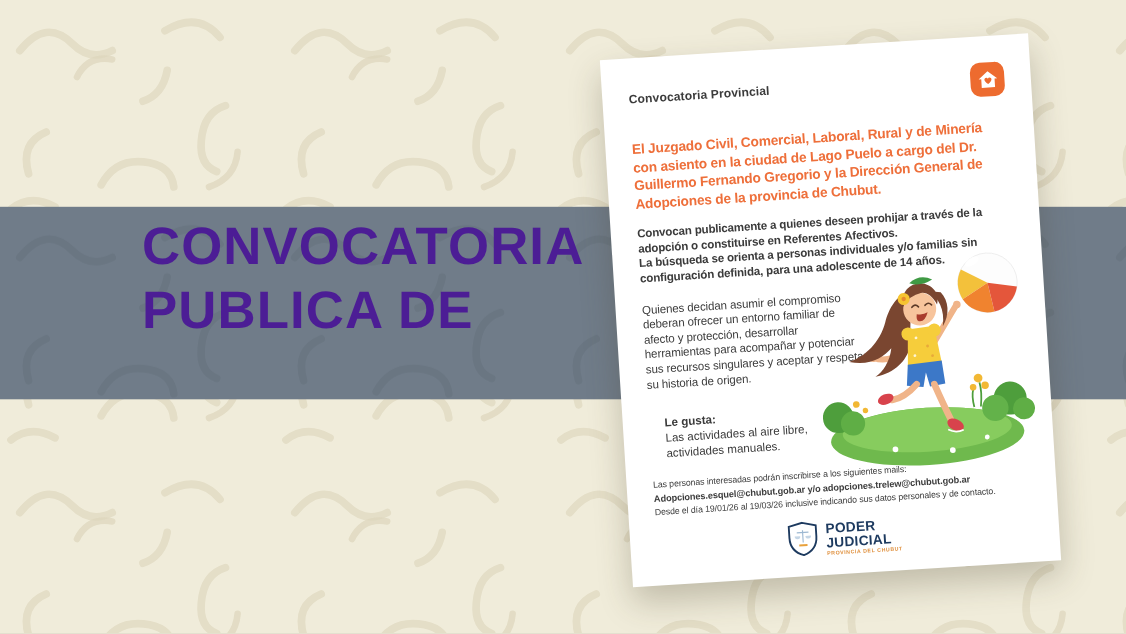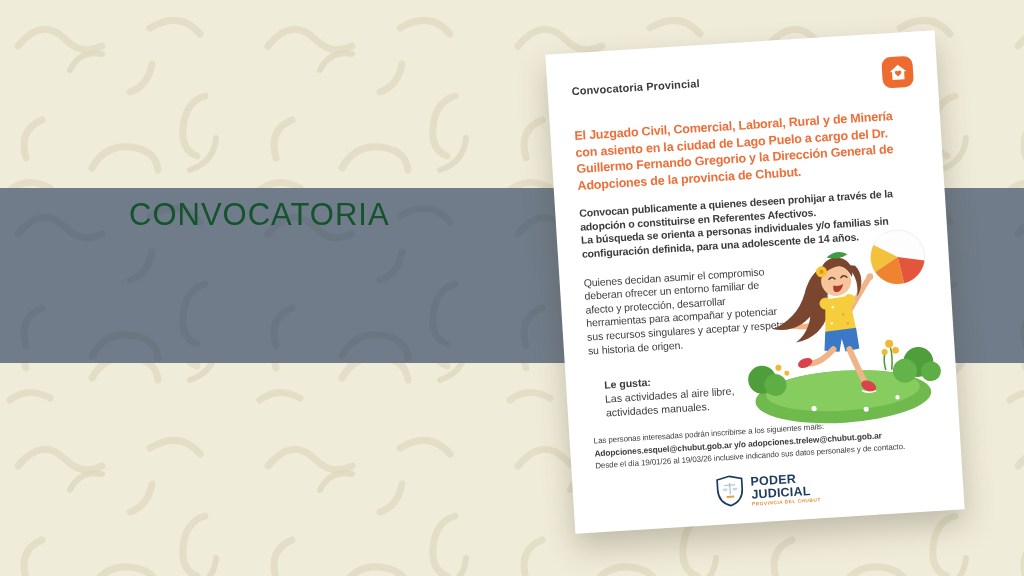--- a/index.html
+++ b/index.html
@@ -9,21 +9,21 @@
     font-family:"Liberation Sans", sans-serif;
   }
   .bg-svg{position:absolute;inset:0;z-index:0;display:block;}
   .band{
     position:absolute;left:0;top:188px;width:1024px;height:175px;
     background:#707c89;z-index:1;
   }
   .band-svg{position:absolute;inset:0;display:block;}
   .banner-title{
     position:absolute;left:129px;top:196px;z-index:2;
-    color:#14532d;font-size:31px;font-weight:normal;
+    color:#4c1d95;font-size:48px;font-weight:bold;
     letter-spacing:1px;line-height:1.2;margin:0;
   }
   .card{
     position:absolute;left:560px;top:42px;width:390px;height:480px;
     background:#ffffff;z-index:3;transform:rotate(-3.6deg);
     box-shadow:0 14px 30px rgba(70,62,40,.28);
     padding:24px 24px;box-sizing:border-box;color:#3b3b3b;
   }
   .card-head{display:flex;justify-content:space-between;align-items:flex-start;}
   .card-head-label{font-size:11px;font-weight:bold;margin-top:8px;letter-spacing:.1px;}
@@ -99,21 +99,21 @@
             <path d="M130 92 q18 -6 22 -28"></path>
           </g>
         </pattern>
       </defs>
       <rect x="0" y="0" width="1024" height="175" fill="url(#sqBand)"></rect>
     </svg>
   </div>
 
   <h1 class="banner-title">
     <span>CONVOCATORIA</span><br>
-    <br>
+    <span>PUBLICA DE</span><br>
   </h1>
 
   <div class="card">
 
     <div class="card-head">
       <span class="card-head-label">Convocatoria Provincial</span>
       <span class="house-badge">
         <svg width="22" height="22" viewBox="0 0 24 24" aria-hidden="true">
           <path d="M12 3.4 L21.2 11 H18.6 V19.6 H5.4 V11 H2.8 Z" fill="#ffffff"></path>
           <path d="M12 16.2 c-2.3-1.8-3.5-3.1-3.5-4.5 0-1 .8-1.9 1.9-1.9 .7 0 1.3 .4 1.6 1 .3-.6 .9-1 1.6-1 1.1 0 1.9 .9 1.9 1.9 0 1.4-1.2 2.7-3.5 4.5 Z" fill="#ed6b2f"></path>

